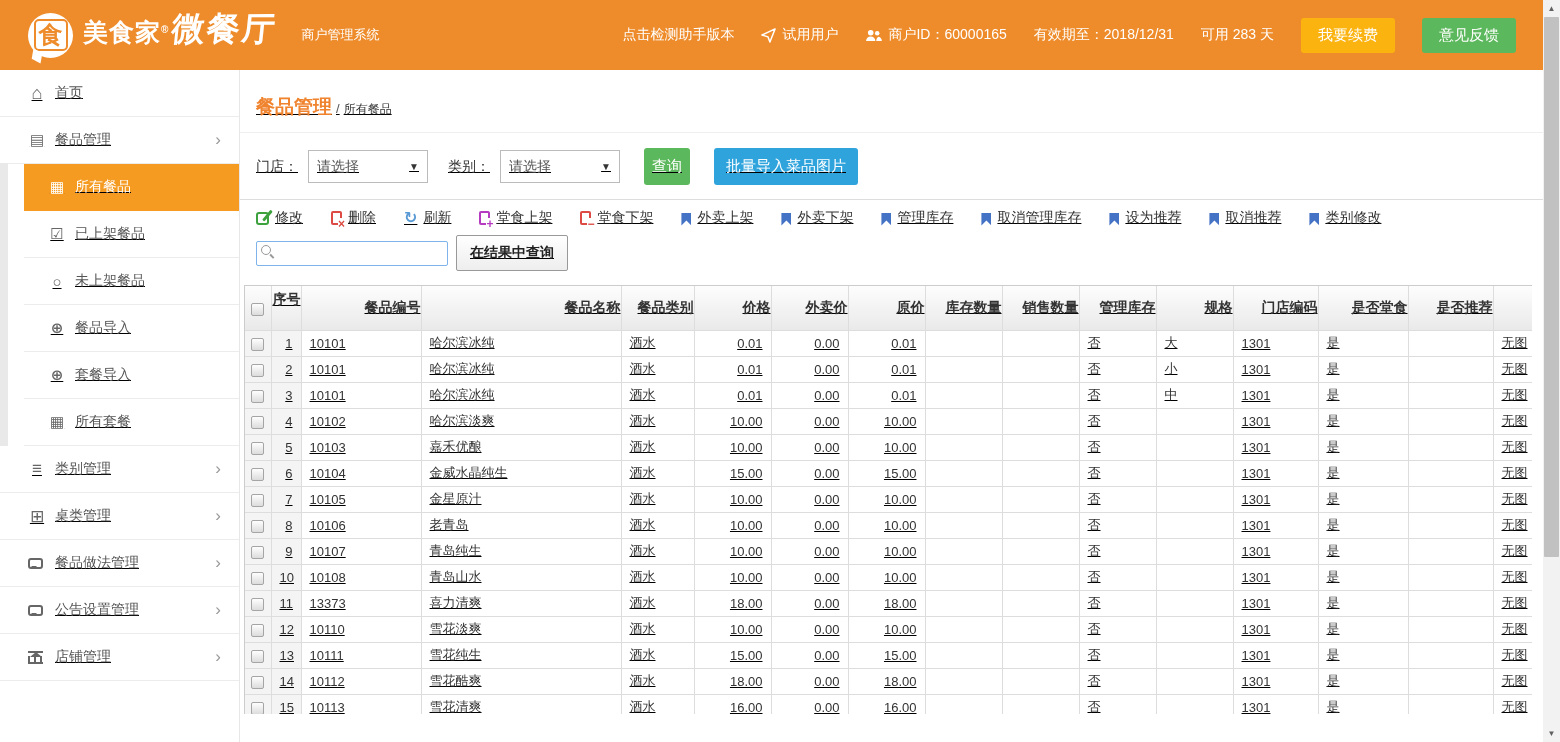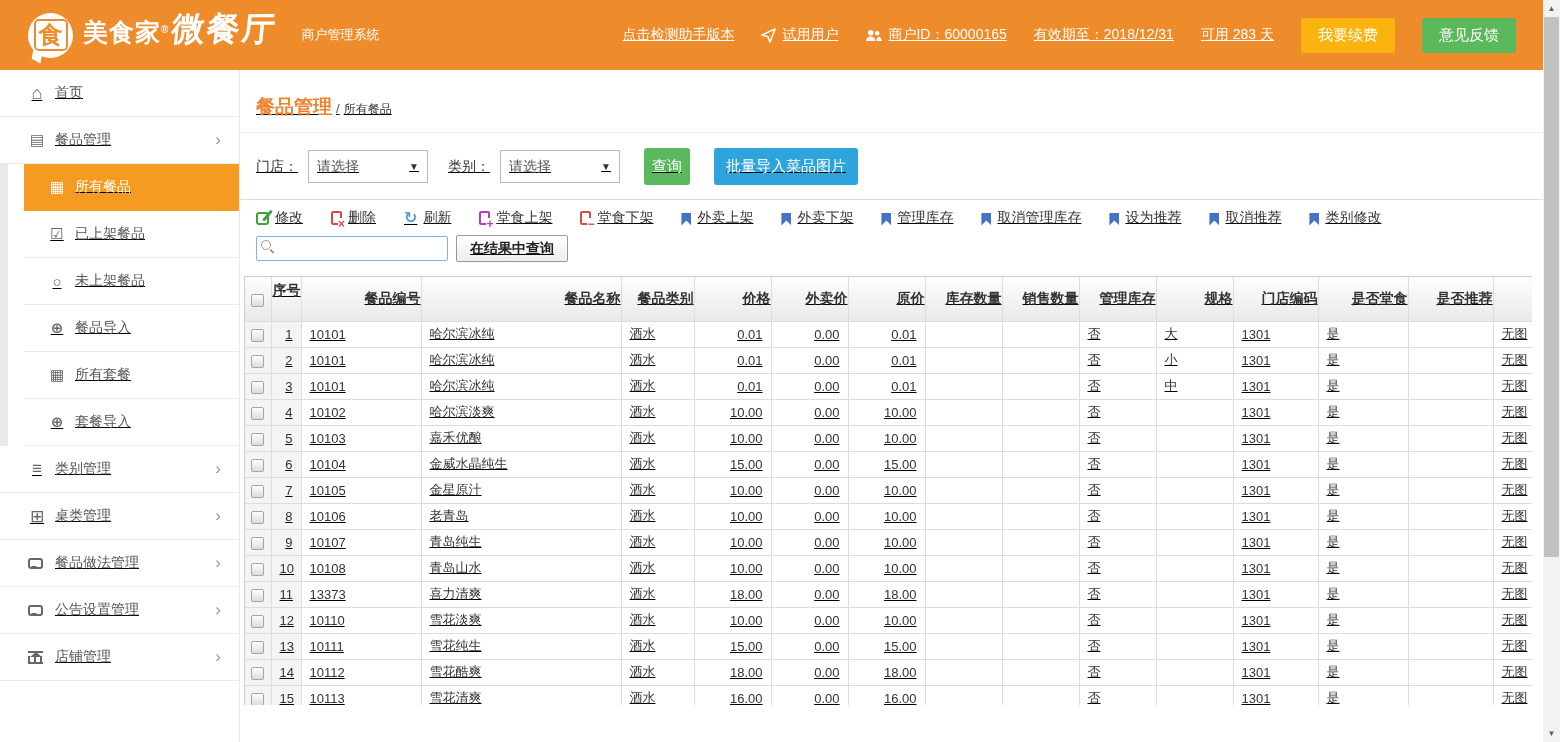--- a/index.html
+++ b/index.html
@@ -14,21 +14,21 @@
   .logo-wrap{display:flex;align-items:flex-end;gap:10px;}
   .logo-bubble{width:45px;height:45px;background:#fff;border-radius:50%;position:relative;display:flex;align-items:center;justify-content:center;margin-bottom:0;align-self:center;}
   .logo-bubble::after{content:"";position:absolute;left:4px;bottom:-3px;width:10px;height:10px;background:#fff;transform:rotate(28deg) skew(18deg);}
   .logo-char{color:var(--c-header);font-size:24px;font-weight:bold;border:2px solid var(--c-header);border-radius:5px;padding:0 3px;line-height:1.2;}
   .brand{color:#fff;font-weight:bold;display:flex;align-items:flex-end;line-height:1;padding-bottom:14px;}
   .brand-name{font-size:25px;letter-spacing:1px;}
   .brand-reg{font-size:10px;vertical-align:top;position:relative;top:-10px;}
   .brand-suffix{font-size:33px;font-weight:900;transform:skewX(-6deg);margin-left:4px;letter-spacing:2px;}
   .brand-subtitle{color:#fff;font-size:13px;padding-bottom:15px;margin-left:14px;}
   .top-right{margin-left:auto;display:flex;align-items:center;gap:27px;color:#fff;font-size:14px;padding-right:14px;}
-  .top-link{display:flex;align-items:center;gap:6px;cursor:pointer;white-space:nowrap;text-decoration:underline;}
+  .top-link{display:flex;align-items:center;gap:6px;cursor:pointer;white-space:nowrap;}
   .top-btn{border:none;color:#fff;font-size:15px;padding:8px 17px;border-radius:3px;cursor:pointer;white-space:nowrap;}
   .btn-renew{background:var(--c-amber);}
   .btn-feedback{background:var(--c-green);}
 
   
   .layout{display:flex;height:672px;text-decoration:underline;}
   .sidebar{width:240px;border-right:1px solid #e7e7e7;background:#fff;flex:none;}
   .sb-item{position:relative;height:47px;display:flex;align-items:center;border-bottom:1px solid #ececec;color:#555;font-size:14px;cursor:pointer;}
   .sb-item.top{padding-left:26px;}
   .sb-item.sub{margin-left:24px;padding-left:22px;}
@@ -80,21 +80,21 @@
   .tb-page-minus{color:#dd4a43;} .tb-page-minus::after{content:"−";}
   .tb-refresh{color:#5b9bd5;font-size:16px;font-weight:bold;line-height:1;}
   .tb-refresh::after{content:"↻";}
   .tb-flag{width:10px;height:13px;background:var(--c-flag);clip-path:polygon(0 0,100% 0,100% 100%,50% 62%,0 100%);margin-top:2px;}
 
   .search-row{display:flex;align-items:center;padding:4px 16px 8px 16px;gap:8px;}
   .search-box{position:relative;width:192px;}
   .search-box input{width:192px;height:25px;border:1px solid #7eb4ea;border-radius:2px;padding:0 6px 0 24px;font-size:13px;outline:none;}
   .search-glass{position:absolute;left:5px;top:4px;width:10px;height:10px;border:1.5px solid #999;border-radius:50%;}
   .search-glass::after{content:"";position:absolute;width:1.5px;height:5px;background:#999;transform:rotate(-45deg);left:9px;top:8px;}
-  .btn-insearch{height:27px;border:1px solid #999;background:linear-gradient(#fff,#eee);font-size:14px;font-weight:bold;color:#222;padding:0 13px;border-radius:2px;cursor:pointer;}
+  .btn-insearch{height:36px;border:1px solid #999;background:linear-gradient(#fff,#eee);font-size:14px;font-weight:bold;color:#222;padding:0 13px;border-radius:2px;cursor:pointer;}
 
   
   .table-wrap{margin:6px 11px 0 4px;height:429px;overflow:hidden;border-top:1px solid #ccc;border-left:1px solid #ccc;}
   table{border-collapse:collapse;table-layout:fixed;width:1328px;font-size:13px;color:#333;}
   th,td{border-right:1px solid #ddd;border-bottom:1px solid #ddd;overflow:hidden;white-space:nowrap;}
   thead th{height:44px;background:linear-gradient(#fdfdfd,#e9e9e9);font-size:14px;font-weight:bold;text-align:right;vertical-align:middle;}
   thead th.h-seq{vertical-align:top;padding-top:5px;}
   tbody td{height:26px;padding:0 8px;background:#fff;}
   tbody td.gray{background:#f4f4f4;}
   td.al-r,th.al-r{text-align:right;}
@@ -177,26 +177,26 @@
       </div>
       <div class="sb-item sub">
         <span class="si si-circle"></span>
         <span>未上架餐品</span>
       </div>
       <div class="sb-item sub">
         <span class="si si-plus-circle"></span>
         <span>餐品导入</span>
       </div>
       <div class="sb-item sub">
+        <span class="si si-plus-circle"></span>
+        <span>套餐导入</span>
+      </div>
+      <div class="sb-item sub">
         <span class="si si-grid"></span>
         <span>所有套餐</span>
-      </div>
-      <div class="sb-item sub">
-        <span class="si si-plus-circle"></span>
-        <span>套餐导入</span>
       </div>
       <div class="sb-item top">
         <span class="si si-list"></span>
         <span>类别管理</span>
         <span class="chev">›</span>
       </div>
       <div class="sb-item top">
         <span class="si si-table"></span>
         <span>桌类管理</span>
         <span class="chev">›</span>

